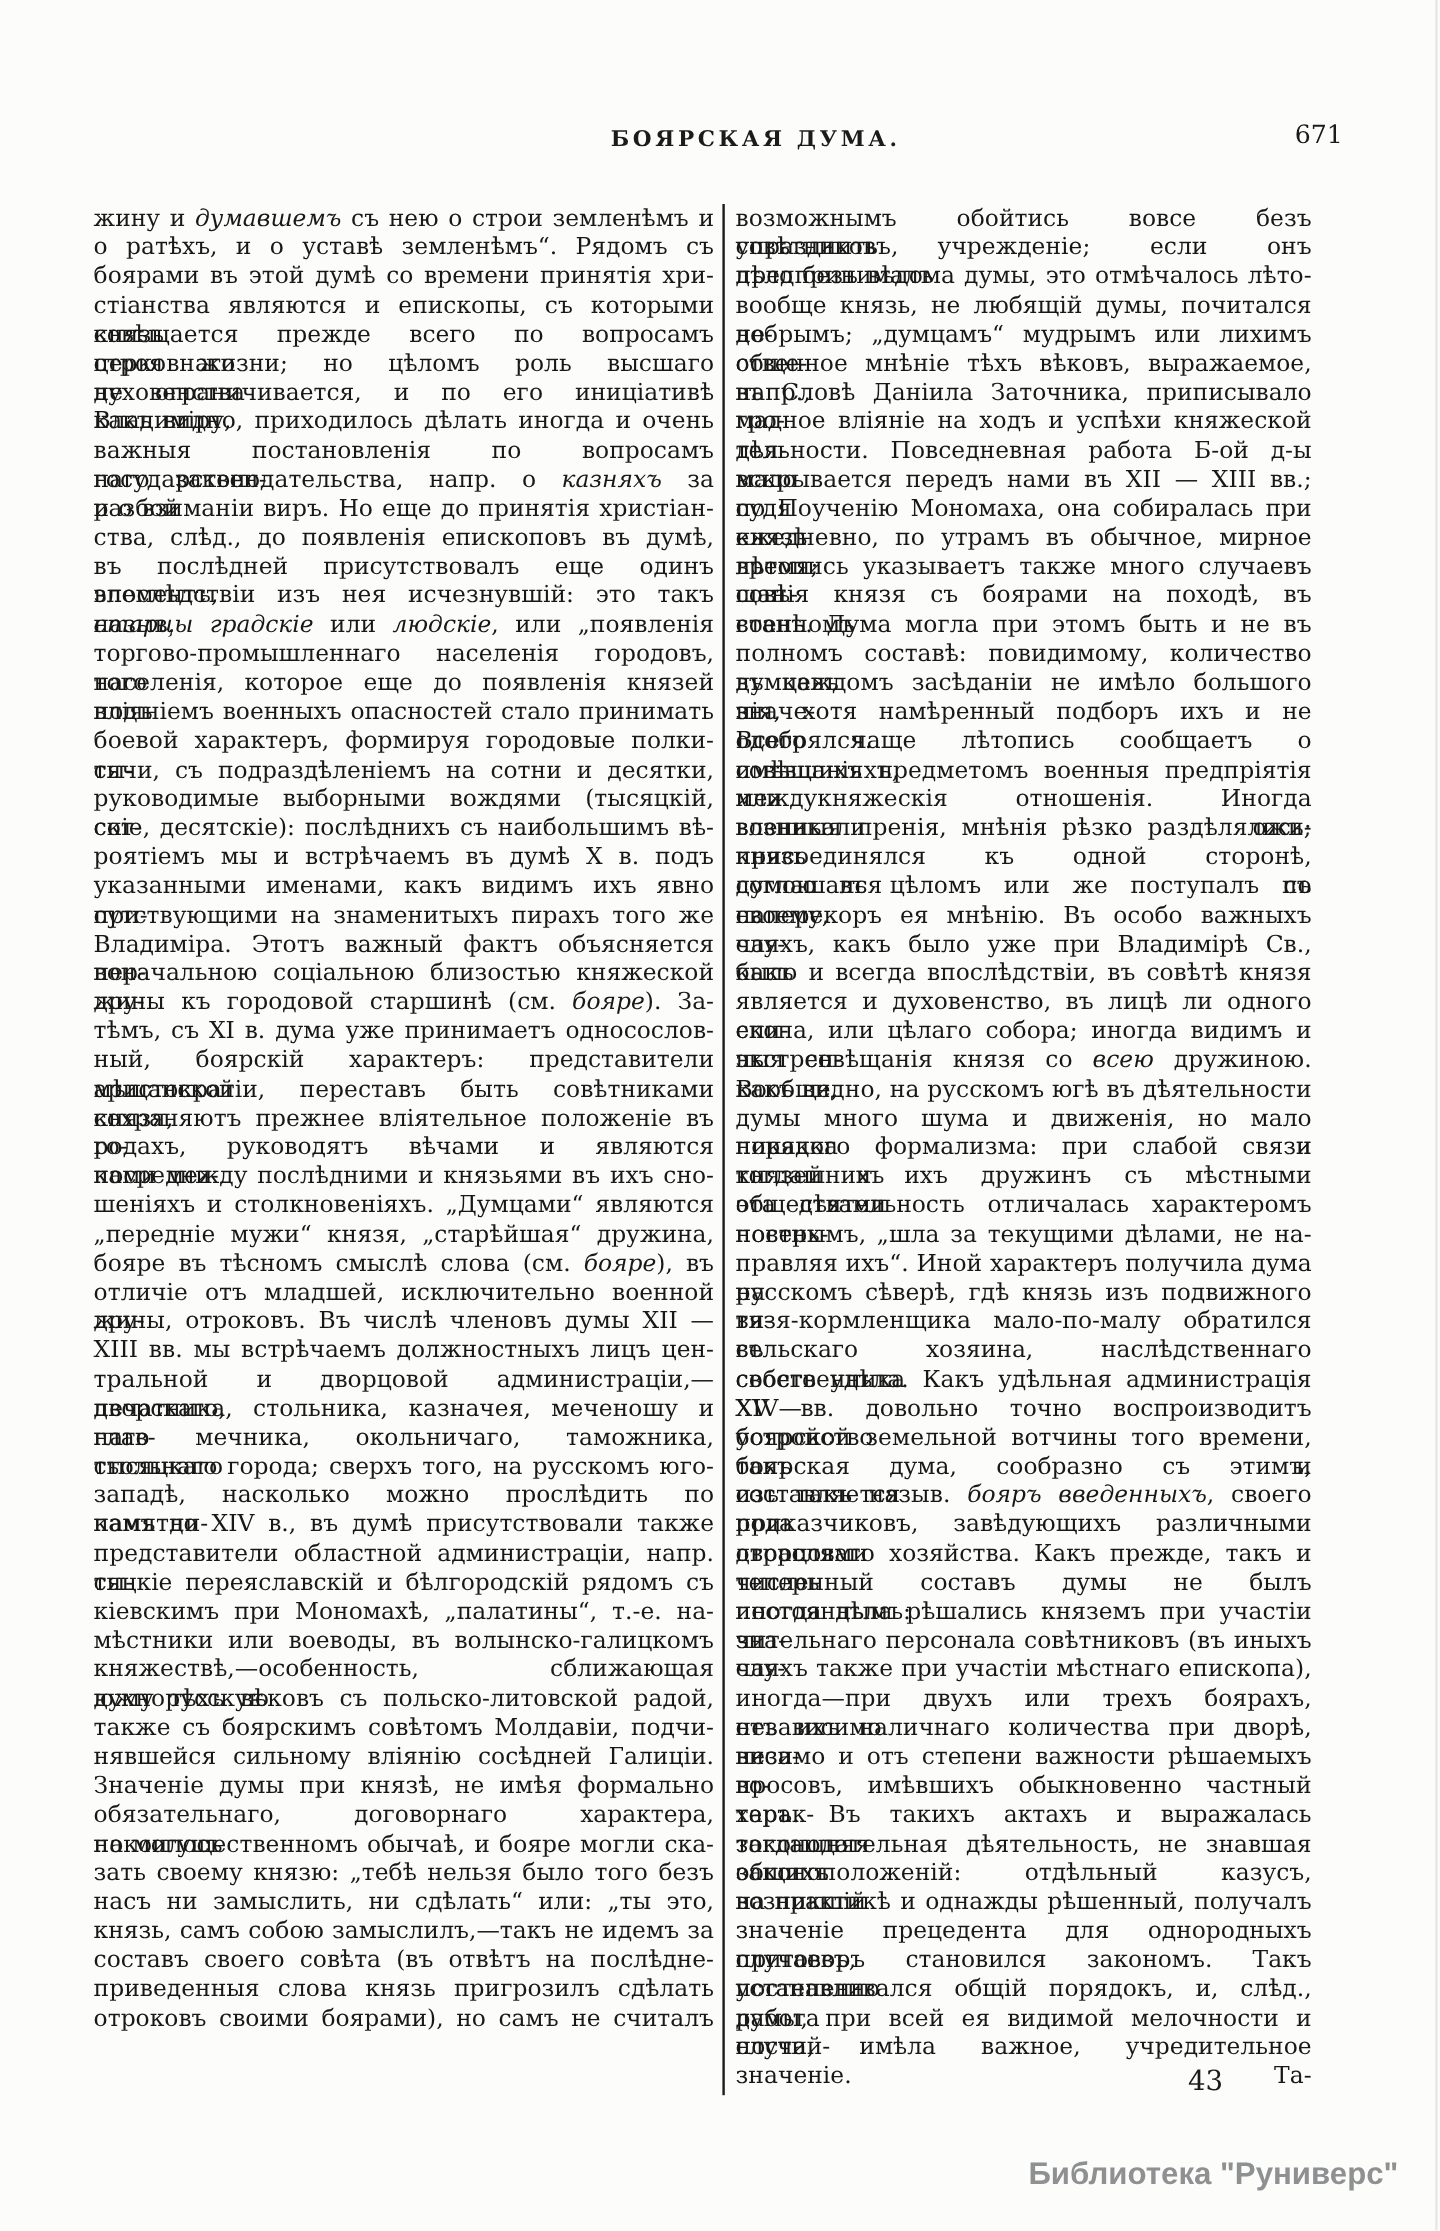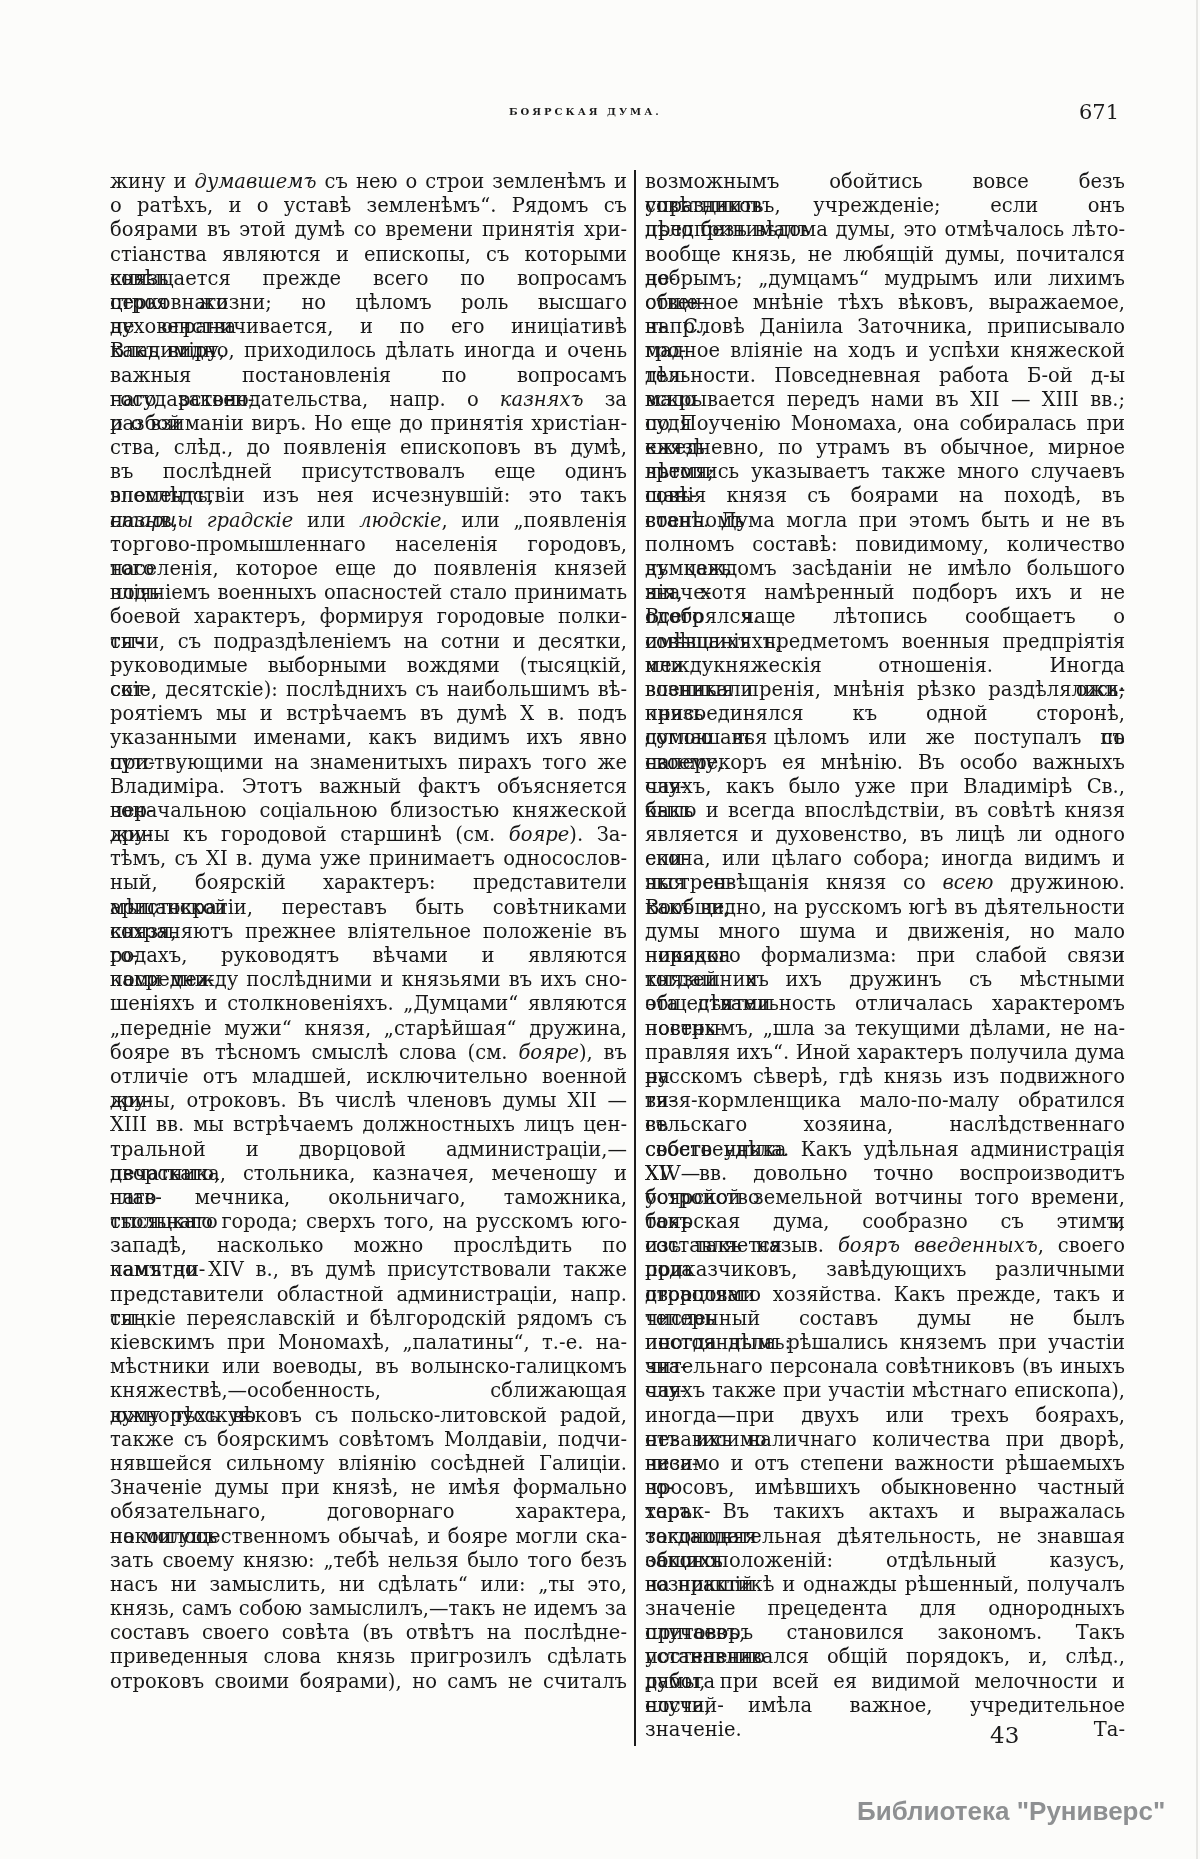--- a/index.html
+++ b/index.html
@@ -12,31 +12,31 @@
     font-family:"DejaVu Serif", serif;
     color:#1b1b1b;
   }
   .scan-edge {
     position:absolute; right:2px; top:0;
     width:2px; height:100%;
     background:#e7e7e4;
   }
   .running-title {
     position:absolute; left:509px; top:106px;
-    font-size:10px; font-weight:bold;
+    font-size:18px; font-weight:bold;
     letter-spacing:3px; white-space:nowrap;
   }
   .page-number {
     position:absolute; left:1079px; top:100px;
     font-size:21px;
   }
   .text-block {
     position:absolute; left:78px; top:170px;
     width:1015px;
-    display:flex; align-items:flex-start;margin-left:32px;
+    display:flex; align-items:flex-start;
   }
   .col {
     font-size:19.5px; line-height:24.2px;
     color:#181818;
   }
   .col .line {
     text-align:justify;
     text-align-last:justify;
     white-space:normal;
     height:24.2px; overflow:visible;

